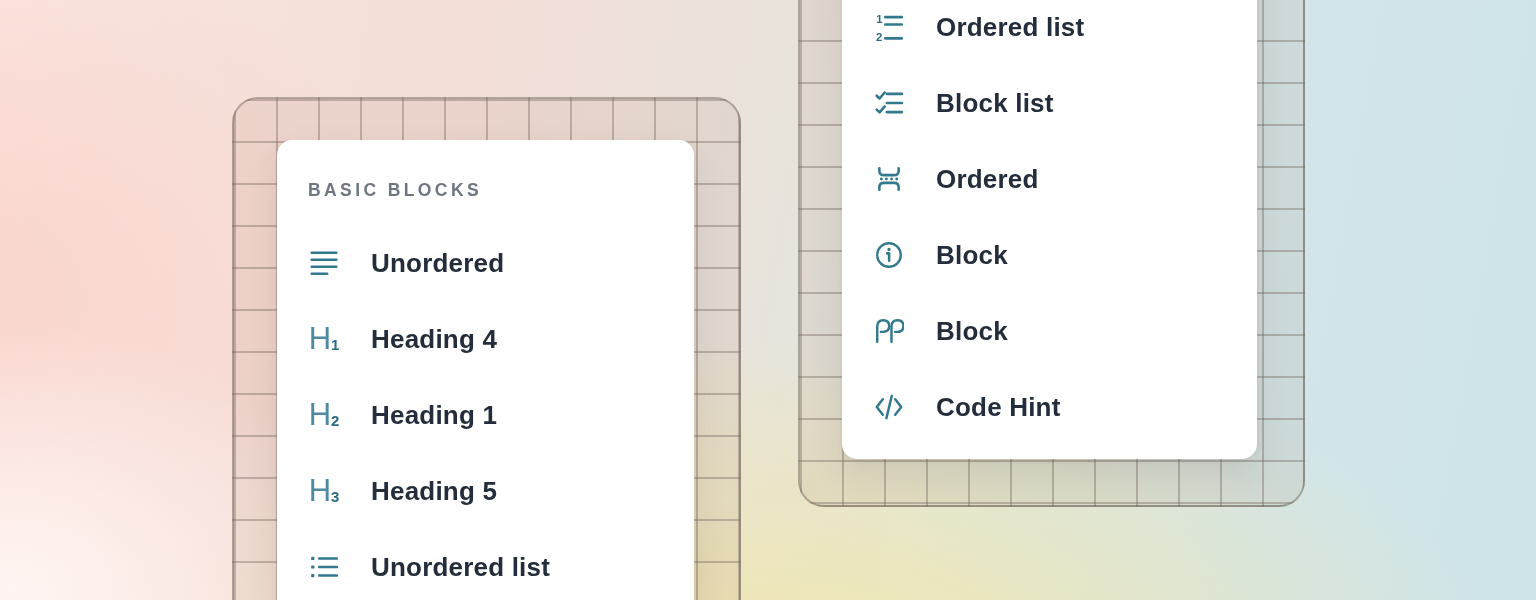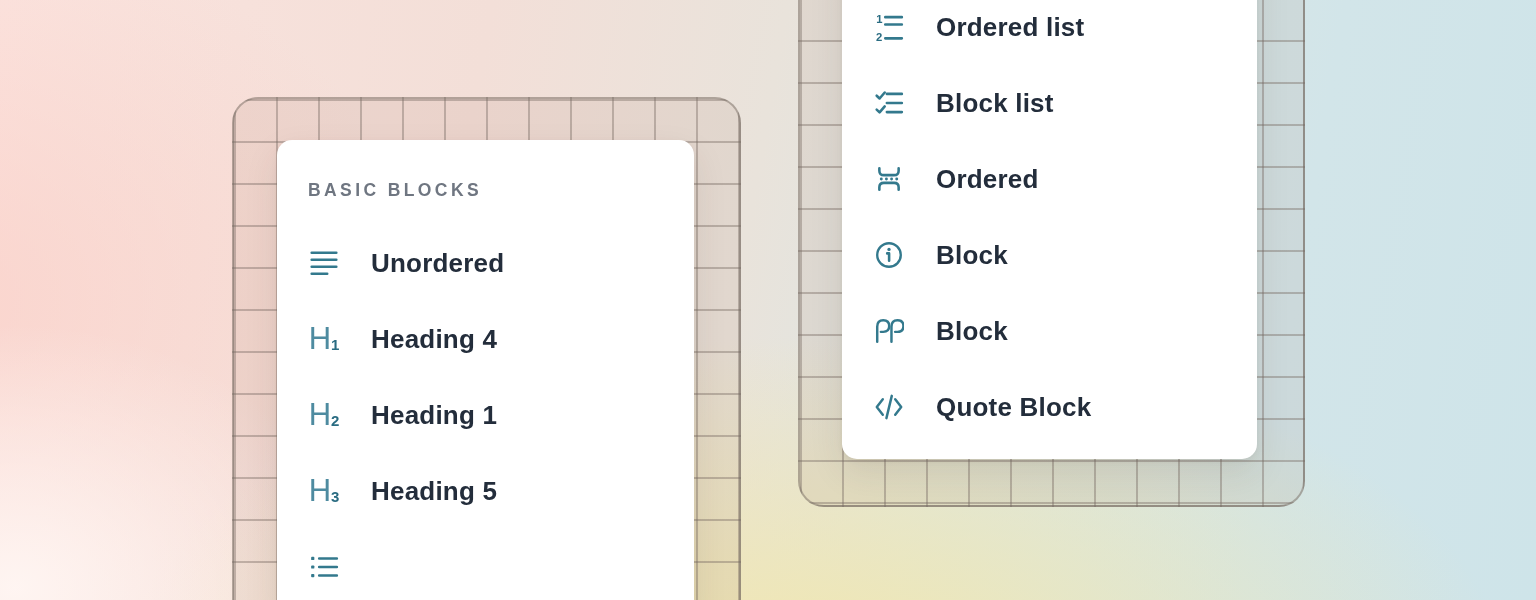--- a/index.html
+++ b/index.html
@@ -99,20 +99,21 @@
 
     <div class="item">
       <span class="icon-box">
         <svg class="blk" width="30" height="30" viewBox="0 0 28 28">
           <path class="stroke" d="M9.5 6 H26 M9.5 14 H26 M9.5 22 H26"></path>
           <rect class="fillteal" x="2" y="4.5" width="3" height="3" rx="0.8"></rect>
           <rect class="fillteal" x="2" y="12.5" width="3" height="3" rx="0.8"></rect>
           <rect class="fillteal" x="2" y="20.5" width="3" height="3" rx="0.8"></rect>
         </svg>
       </span>
+      <span class="label">Unordered list</span>
     </div>
   </div>
 
   <div class="card card-right">
 
     <div class="item">
       <span class="icon-box">
         <svg class="blk" width="30" height="30" viewBox="0 0 28 28">
           <path class="stroke" d="M10.5 4.8 H26 M10.5 11.6 H26 M10.5 24.6 H26"></path>
           <text class="filldark" x="2.2" y="10" font-size="10.5">1</text>
@@ -165,17 +166,17 @@
       </span>
       <span class="label">Block</span>
     </div>
 
     <div class="item">
       <span class="icon-box">
         <svg class="blk" width="30" height="30" viewBox="0 0 28 28">
           <path class="stroke" style="stroke-width:2.3" d="M8.2 6.8 L2.6 14 L8.2 21.2 M19.8 6.8 L25.4 14 L19.8 21.2 M16.6 3.6 L11.6 24.4"></path>
         </svg>
       </span>
-      <span class="label">Quote Block</span>
+      <span class="label">Code Hint</span>
     </div>
 
   </div>
 </div>
 
 </body></html>

